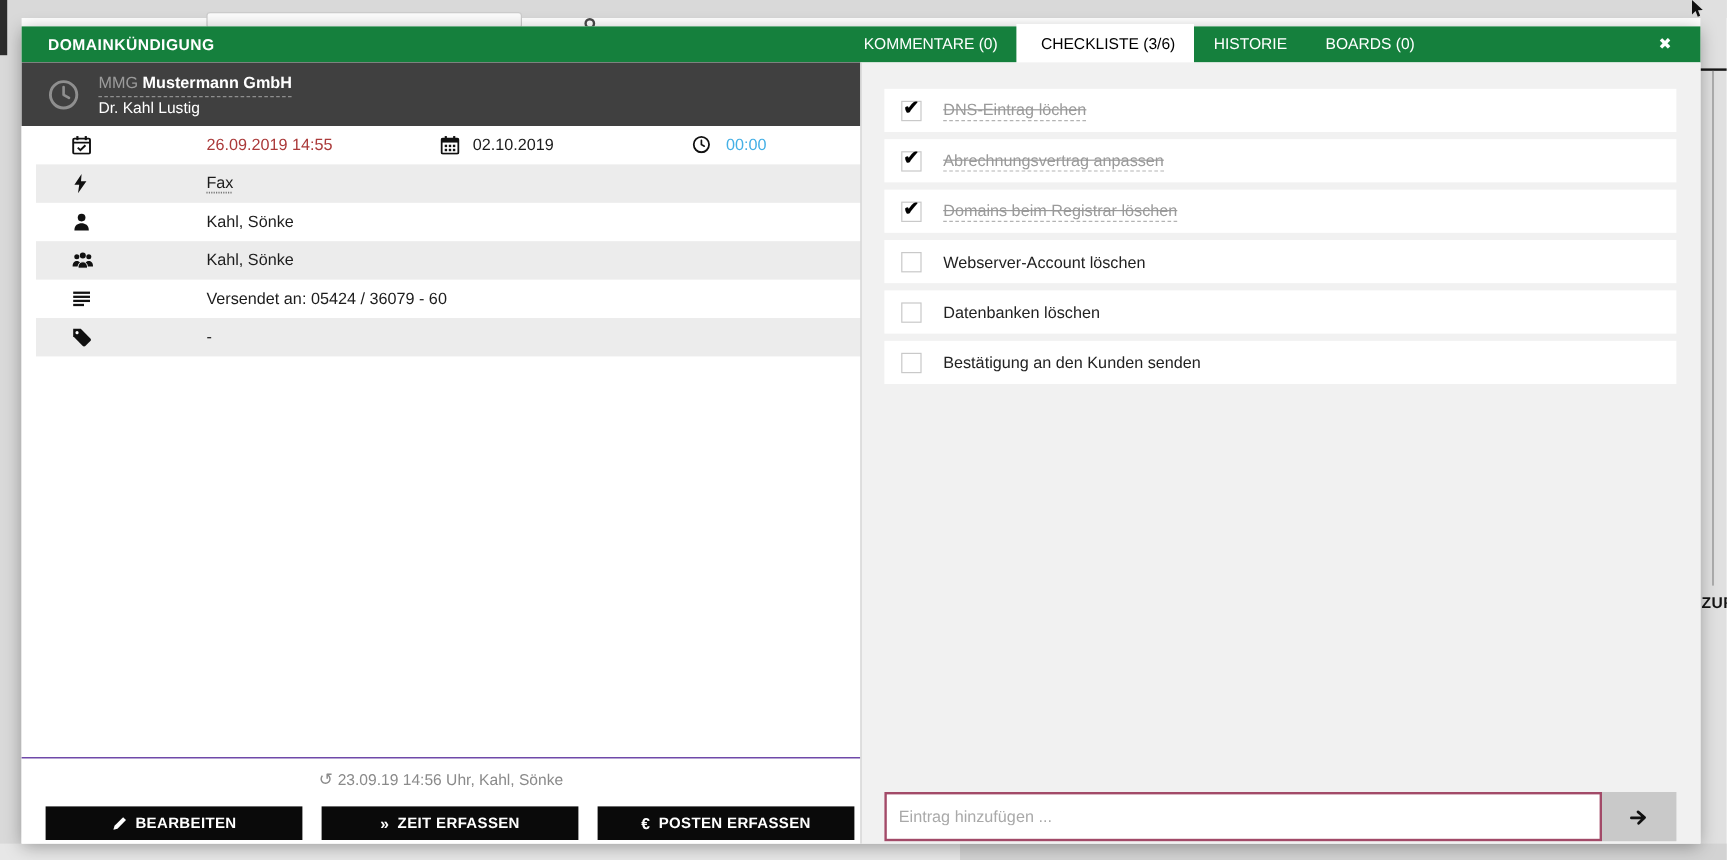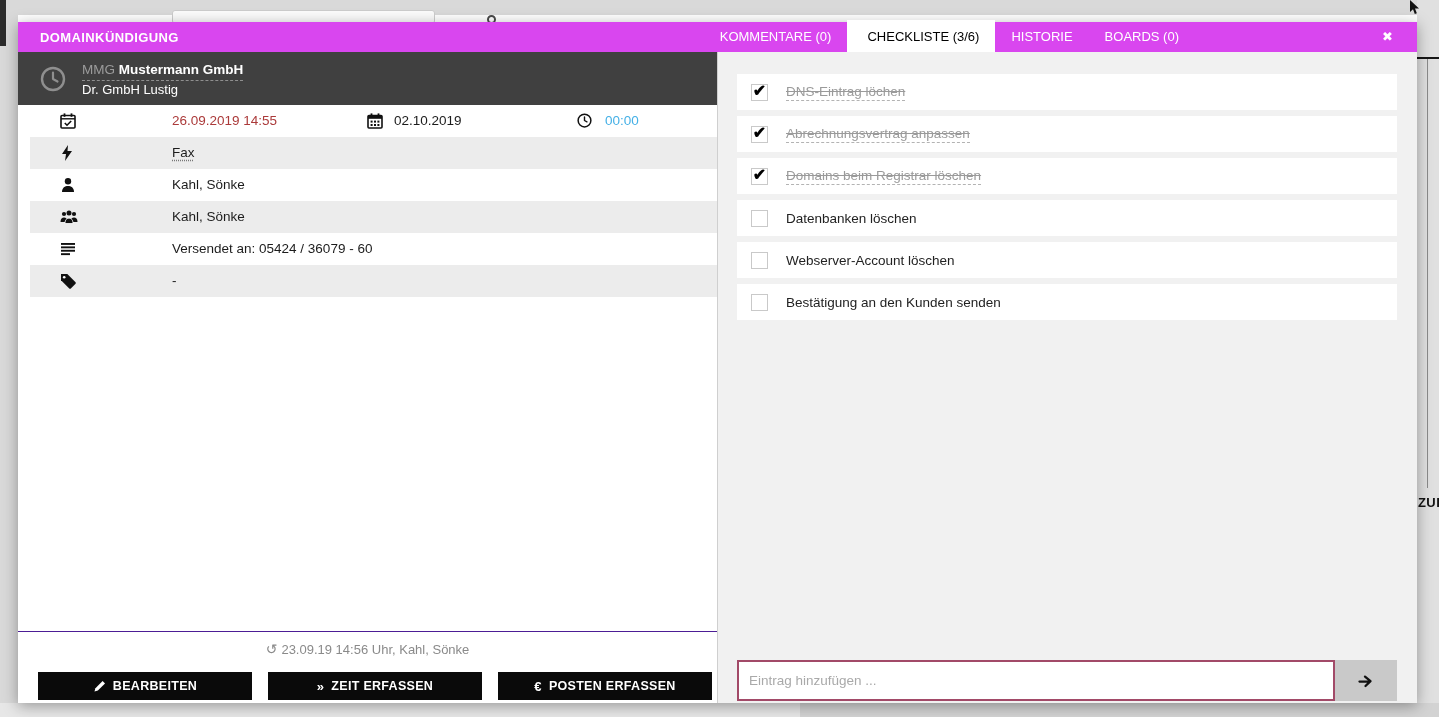--- a/index.html
+++ b/index.html
@@ -22,21 +22,21 @@
                 border:1px solid #cccccc; border-radius:3px; }
   .bg-search-icon { left:487px; top:15px; width:9px; height:9px; border-radius:50%;
                     border:2px solid #4a4a4a; background:transparent; }
   .mouse-cursor { left:1409px; top:0; width:11px; height:15px; }
 
   
   #modal { position:absolute; left:18px; top:22px; width:1399px; height:681px;
            background:#ffffff; box-shadow:0 3px 14px rgba(0,0,0,.35); }
 
   
-  .titlebar { position:absolute; left:0; top:0; width:1399px; height:30px; background:#d946ef;
+  .titlebar { position:absolute; left:0; top:0; width:1399px; height:30px; background:#15803d;
               display:flex; align-items:center; }
   .modal-title { color:#fff; font-size:13px; font-weight:bold; letter-spacing:.4px; margin-left:22px; }
   .tabs { display:flex; margin-left:auto; margin-right:222px; height:30px; }
   .tab  { color:#fff; font-size:13px; line-height:30px; padding:0 16px; cursor:pointer; white-space:nowrap; }
   .tab.active { background:#fff; color:#000; height:35px; margin-top:-2px; line-height:33px;padding-left:20px; }
   .close-btn { position:absolute; right:16px; top:0; height:30px; line-height:30px;
                color:#fff; font-size:13px; padding:0 8px; cursor:pointer; }
 
   
   .left-panel { position:absolute; left:0; top:30px; width:699px; height:651px; background:#fff; }
@@ -132,21 +132,21 @@
 
       <div class="lp-head">
         <div class="head-clock">
           <svg width="26" height="26" viewBox="0 0 26 26">
             <circle cx="13" cy="13" r="11" fill="none" stroke="#8f8f8f" stroke-width="2.4"></circle>
             <path d="M13,13 L13,6.5 M13,13 L17.5,15.5" stroke="#8f8f8f" stroke-width="2.2" stroke-linecap="round" fill="none"></path>
           </svg>
         </div>
         <div class="head-text">
           <span class="head-line1"><span class="co-short">MMG</span> <span class="co-name">Mustermann GmbH</span></span>
-          <div class="head-line2">Dr. GmbH Lustig</div>
+          <div class="head-line2">Dr. Kahl Lustig</div>
         </div>
       </div>
 
       <div class="lp-rows">
 
         <div class="lp-row">
           <span class="row-icon">
             <svg width="16" height="16" viewBox="0 0 16 16">
               <rect x="1" y="2.5" width="14" height="12.5" rx="1" fill="none" stroke="#111" stroke-width="1.6"></rect>
               <line x1="1" y1="5.8" x2="15" y2="5.8" stroke="#111" stroke-width="1.4"></line>
@@ -280,26 +280,26 @@
 
         <div class="cl-item checked">
           <span class="cl-box">
               <span class="mark">✔</span>
             </span>
           <span class="cl-label">Domains beim Registrar löschen</span>
         </div>
 
         <div class="cl-item">
           <span class="cl-box"></span>
-          <span class="cl-label">Datenbanken löschen</span>
+          <span class="cl-label">Webserver-Account löschen</span>
         </div>
 
         <div class="cl-item">
           <span class="cl-box"></span>
-          <span class="cl-label">Webserver-Account löschen</span>
+          <span class="cl-label">Datenbanken löschen</span>
         </div>
 
         <div class="cl-item">
           <span class="cl-box"></span>
           <span class="cl-label">Bestätigung an den Kunden senden</span>
         </div>
 
       </div>
 
       <div class="add-bar">

